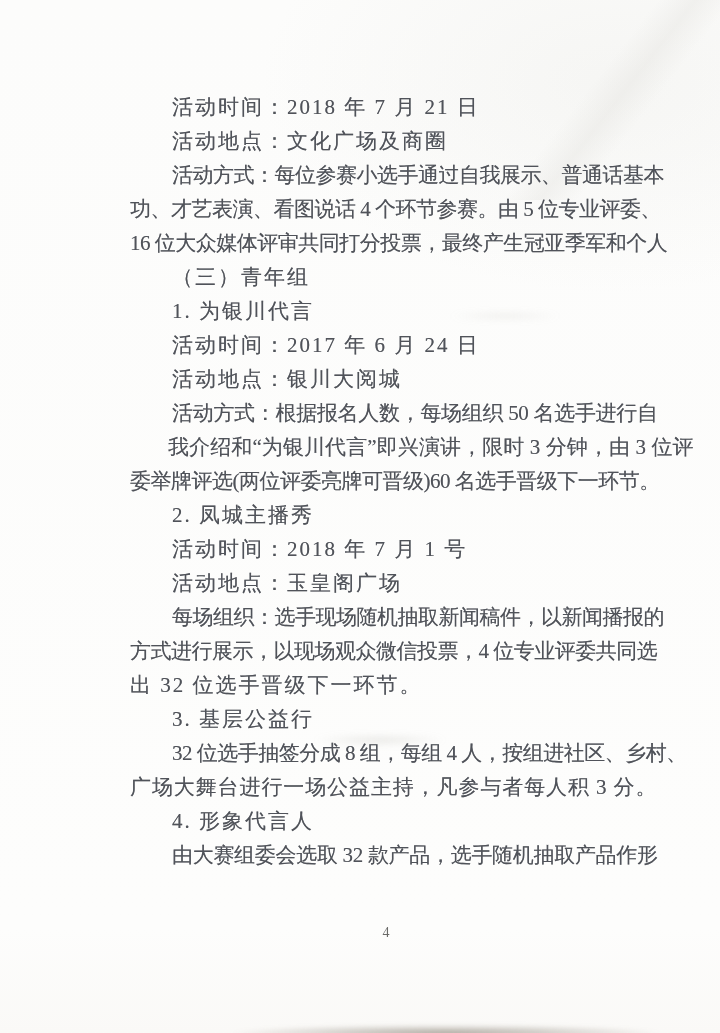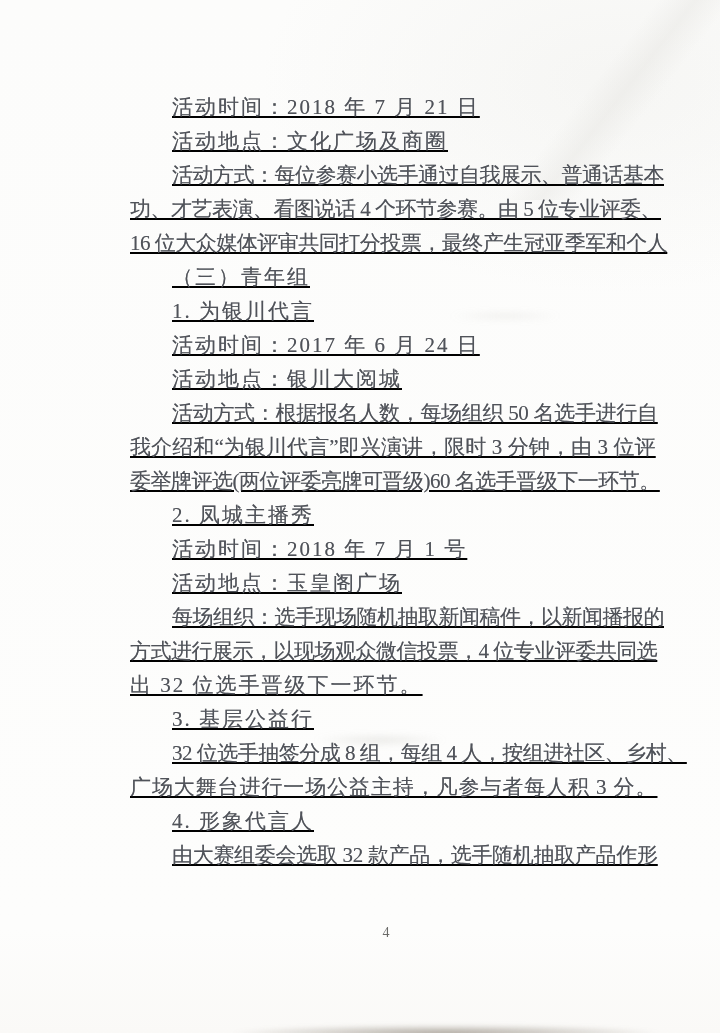--- a/index.html
+++ b/index.html
@@ -19,21 +19,20 @@
     height: 1033px;
     background:
       radial-gradient(ellipse 500px 300px at 85% 8%, rgba(234,234,230,0.35), rgba(234,234,230,0) 70%),
       linear-gradient(180deg, #fcfcfb 0%, #fdfdfc 90%, #faf9f7 100%);
   }
   .content {
     position: absolute;
     top: 90px;
     left: 130px;
     width: 527px;
-    text-decoration: underline;
   }
   .line {
     height: 34px;
     line-height: 34px;
     font-size: 21px;
     letter-spacing: 2px;
     white-space: nowrap;
     overflow: visible;
     color: #50535a;
     text-shadow: 0 0 0.6px rgba(80,83,90,0.55);
@@ -103,21 +102,21 @@
       <div class="line indent" style="color: rgb(80, 83, 90);">活动时间：2018 年 7 月 21 日</div>
       <div class="line indent" style="color: rgb(80, 83, 90);">活动地点：文化广场及商圈</div>
       <div class="line indent" style="color: rgb(80, 83, 90); letter-spacing: -0.5px;">活动方式：每位参赛小选手通过自我展示、普通话基本</div>
       <div class="line" style="color: rgb(80, 83, 90); letter-spacing: -0.5px;">功、才艺表演、看图说话 4 个环节参赛。由 5 位专业评委、</div>
       <div class="line" style="color: rgb(80, 83, 90); letter-spacing: -0.5px;">16 位大众媒体评审共同打分投票，最终产生冠亚季军和个人</div>
       <div class="line indent" style="color: rgb(80, 83, 90);">（三）青年组</div>
       <div class="line indent" style="color: rgb(80, 83, 90);">1. 为银川代言</div>
       <div class="line indent" style="color: rgb(80, 83, 90);">活动时间：2017 年 6 月 24 日</div>
       <div class="line indent" style="color: rgb(80, 83, 90);">活动地点：银川大阅城</div>
       <div class="line indent" style="color: rgb(80, 83, 90); letter-spacing: -0.3px;">活动方式：根据报名人数，每场组织 50 名选手进行自</div>
-      <div class="line" style="color: rgb(80, 83, 90); letter-spacing: 0.1px;">我介绍和“为银川代言”即兴演讲，限时 3 分钟，由 3 位评</div>
+      <div class="line" style="color: rgb(80, 83, 90); letter-spacing: 0.1px; margin-left: 38px;">我介绍和“为银川代言”即兴演讲，限时 3 分钟，由 3 位评</div>
       <div class="line" style="color: rgb(80, 83, 90); letter-spacing: -0.5px; text-align: center;">委举牌评选(两位评委亮牌可晋级)60 名选手晋级下一环节。</div>
       <div class="line indent" style="color: rgb(80, 83, 90);">2. 凤城主播秀</div>
       <div class="line indent" style="color: rgb(80, 83, 90);">活动时间：2018 年 7 月 1 号</div>
       <div class="line indent" style="color: rgb(80, 83, 90);">活动地点：玉皇阁广场</div>
       <div class="line indent" style="color: rgb(80, 83, 90); letter-spacing: -0.5px;">每场组织：选手现场随机抽取新闻稿件，以新闻播报的</div>
       <div class="line" style="color: rgb(80, 83, 90); letter-spacing: -0.5px;">方式进行展示，以现场观众微信投票，4 位专业评委共同选</div>
       <div class="line" style="color: rgb(80, 83, 90);">出 32 位选手晋级下一环节。</div>
       <div class="line indent" style="color: rgb(80, 83, 90);">3. 基层公益行</div>
       <div class="line indent" style="color: rgb(80, 83, 90); letter-spacing: -0.5px;">32 位选手抽签分成 8 组，每组 4 人，按组进社区、乡村、</div>
       <div class="line" style="color: rgb(80, 83, 90); letter-spacing: 0.9px;">广场大舞台进行一场公益主持，凡参与者每人积 3 分。</div>

